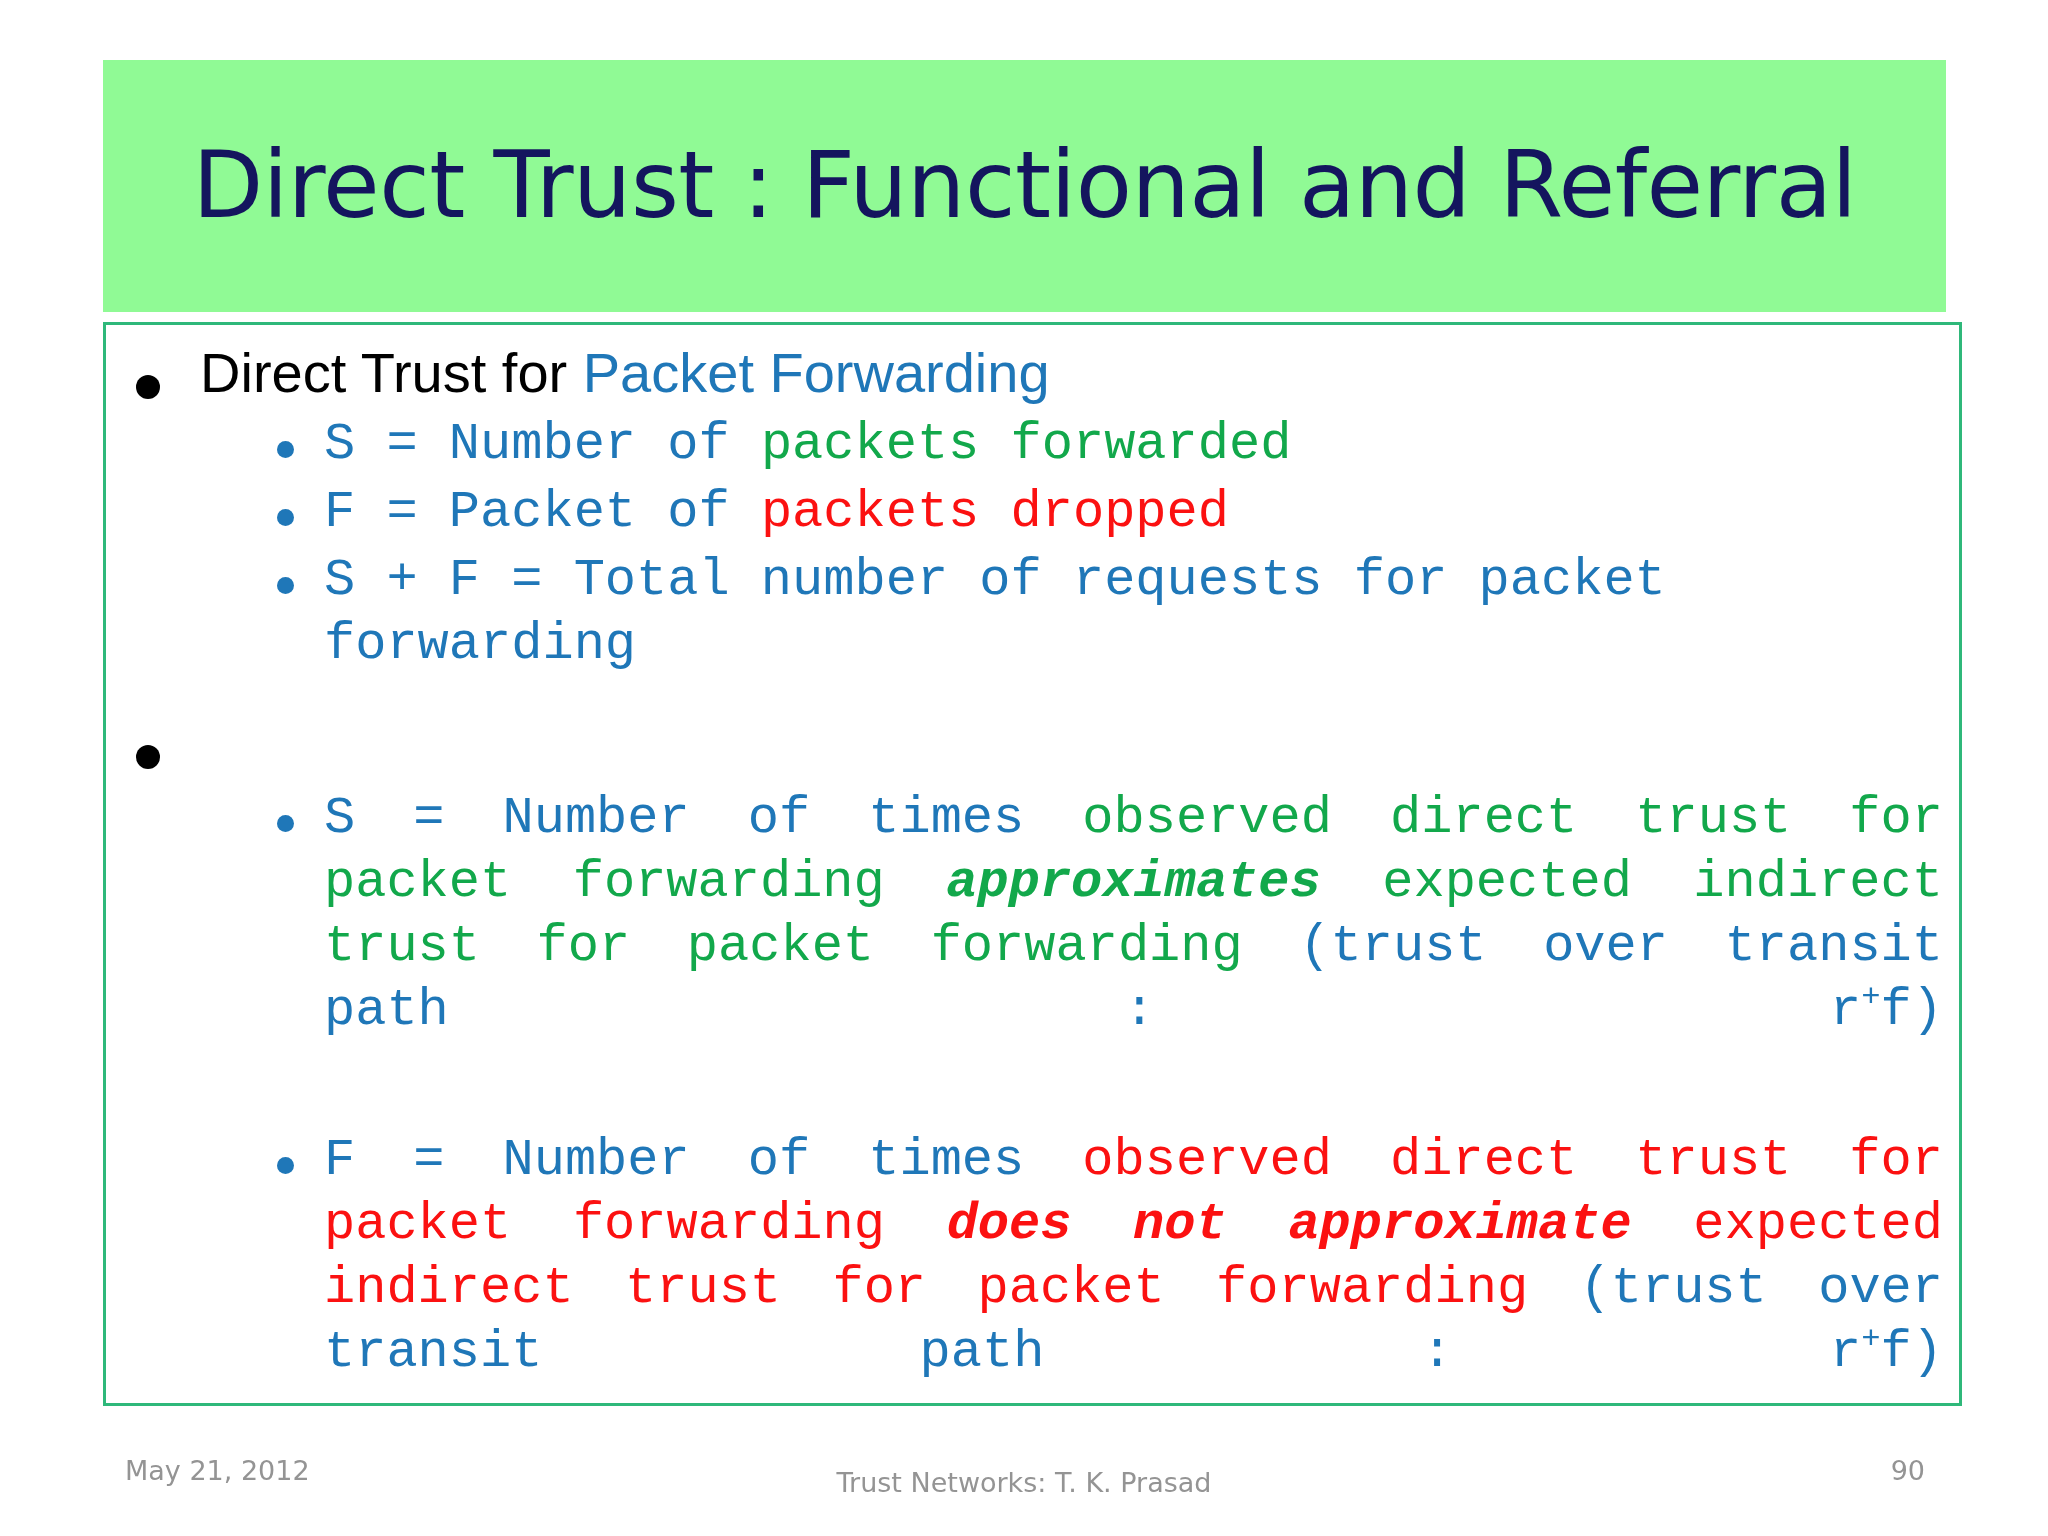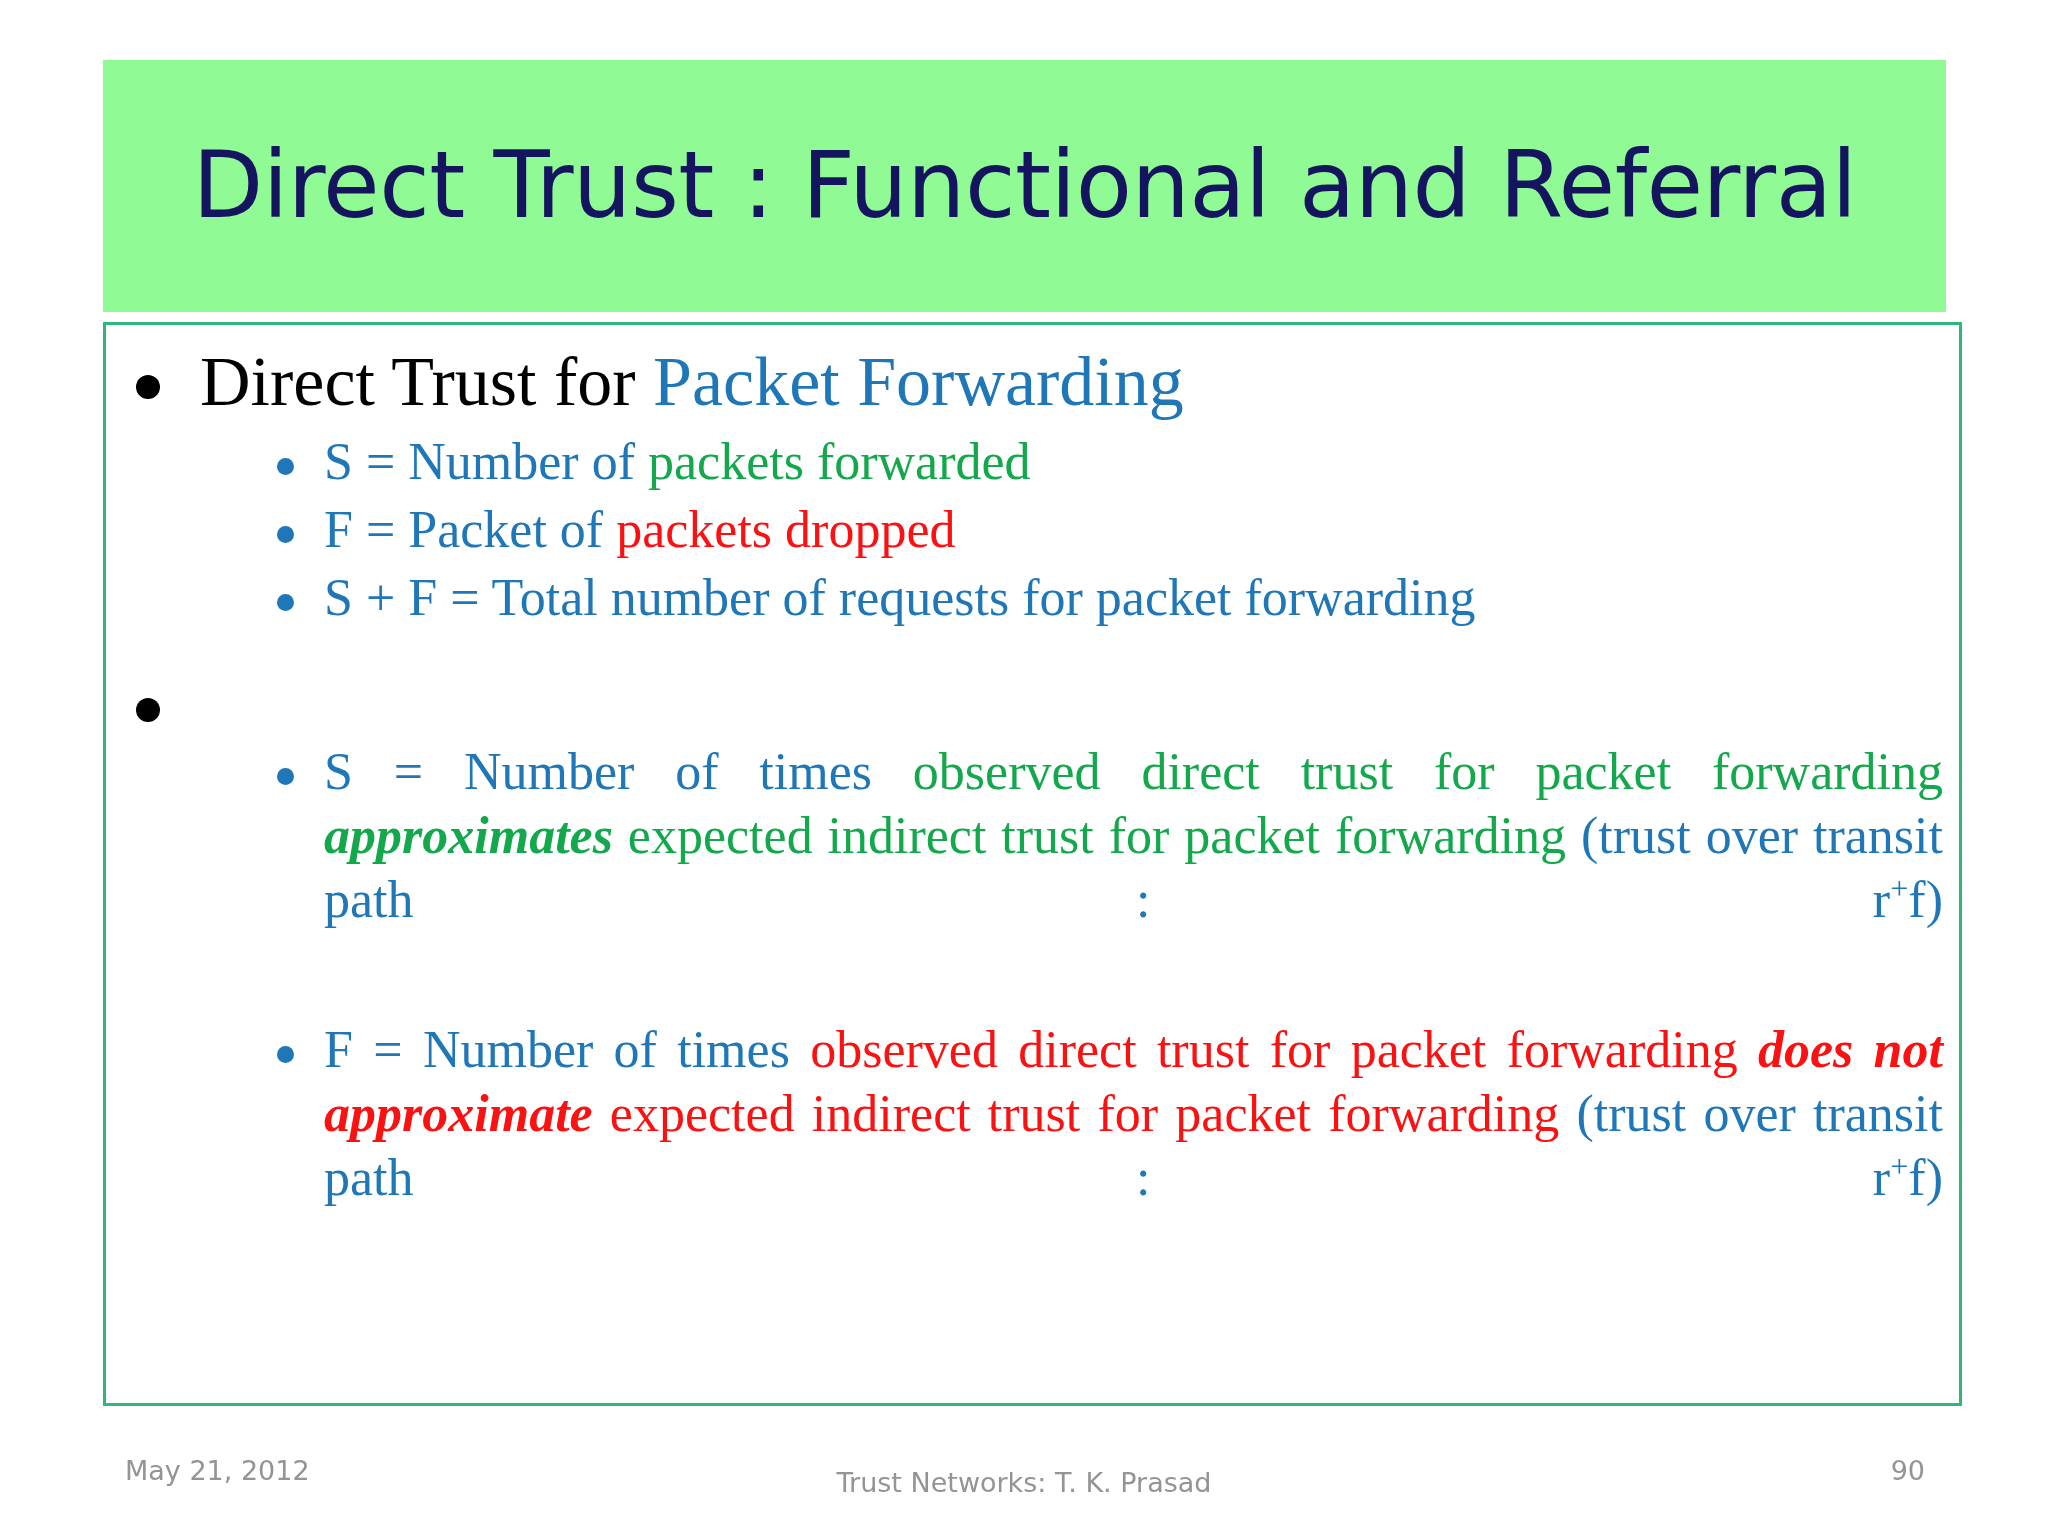--- a/index.html
+++ b/index.html
@@ -68,22 +68,22 @@
   .l1 .dot {
     flex: 0 0 auto;
     width: 24px;
     height: 24px;
     border-radius: 50%;
     background: #000000;
     margin-top: 36px;
     margin-right: 40px;
   }
   .l1 .txt {
-    font-family: Liberation Serif, serif;
-    font-size: 70px;
+    font-family: Liberation Sans, sans-serif;
+    font-size: 56px;
     line-height: 1.22;
     color: #000000;
   }
 
   
   .l2 {
     display: flex;
     align-items: flex-start;
     padding-left: 155px;
     margin: 0 0 4px 0;
@@ -91,21 +91,21 @@
   .l2 .dot {
     flex: 0 0 auto;
     width: 17px;
     height: 17px;
     border-radius: 50%;
     background: #1F77B8;
     margin-top: 28px;
     margin-right: 30px;
   }
   .l2 .txt {
-    font-family: Liberation Serif, serif;
+    font-family: Liberation Mono, monospace;
     font-size: 52px;
     line-height: 1.23;
     color: #1F77B8;
     flex: 1 1 auto;
   }
   .l2.justified .txt {
     text-align: justify;
     text-justify: inter-word;
   }
   .l2.justified .txt::after {

